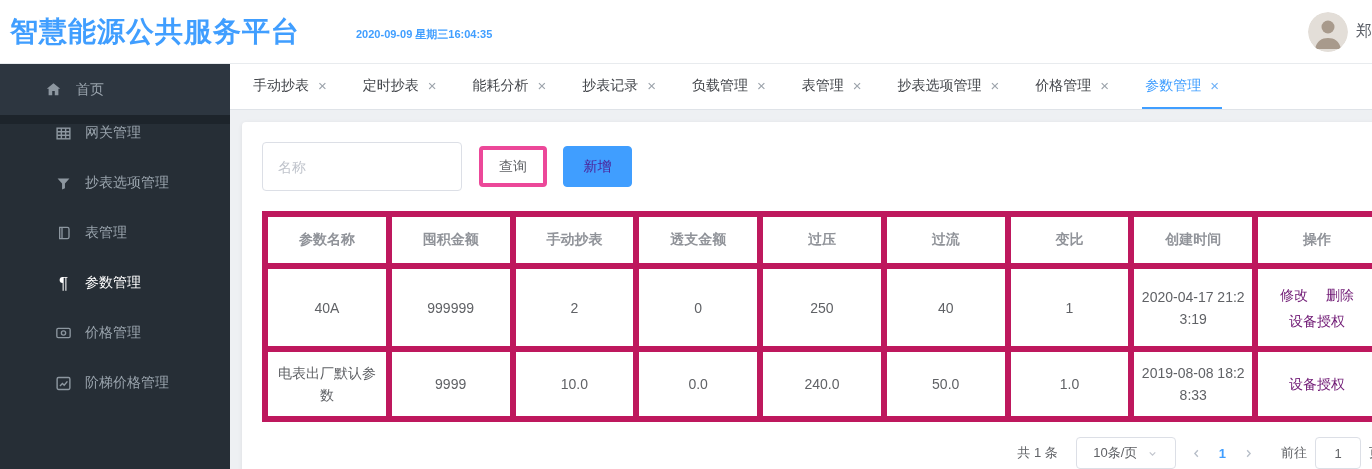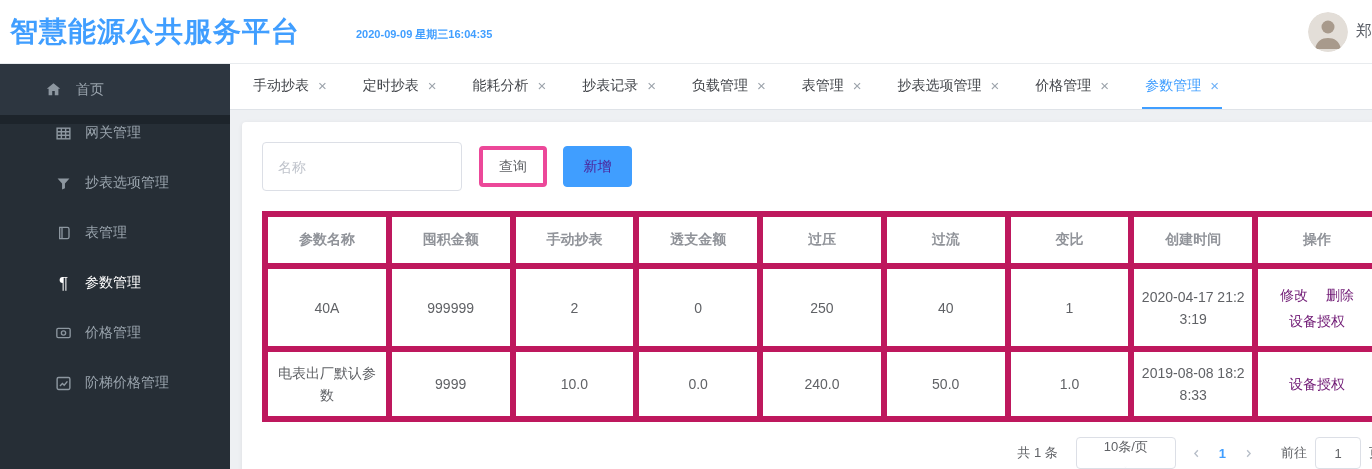--- a/index.html
+++ b/index.html
@@ -56,21 +56,21 @@
   tr.r1 td { height:83px; }
   tr.r2 td { height:70px; }
   td.col-time { padding:0 4px; }
   .ops a { color:#701a75; text-decoration:none; cursor:pointer; margin:0 7px; }
   .op-line { line-height:26px; }
 
   
   .pager { margin-top:15px; width:1120px; display:flex; align-items:center; justify-content:flex-end;
     font-size:13px; color:#606266; white-space:nowrap; }
   .page-size { width:100px; height:32px; border:1px solid #dcdfe6; border-radius:4px; display:flex; align-items:center;
-    justify-content:center; gap:10px; margin-left:18px; color:#606266; cursor:pointer; background:#fff;flex-direction:column; }
+    justify-content:center; gap:10px; margin-left:18px; color:#606266; cursor:pointer; background:#fff; }
   .pg-arrow { margin:0 14px; color:#b8bfc9; display:flex; cursor:pointer; }
   .pg-num { color:#409EFF; font-weight:bold; margin:0 2px; cursor:pointer; }
   .goto-label { margin-left:12px; }
   .goto-input { width:46px; height:32px; border:1px solid #dcdfe6; border-radius:4px; text-align:center;
     font-size:13px; color:#606266; margin:0 8px; outline:none; font-family:inherit; }
 </style>
 </head>
 <body>
 
 <div class="screen">

